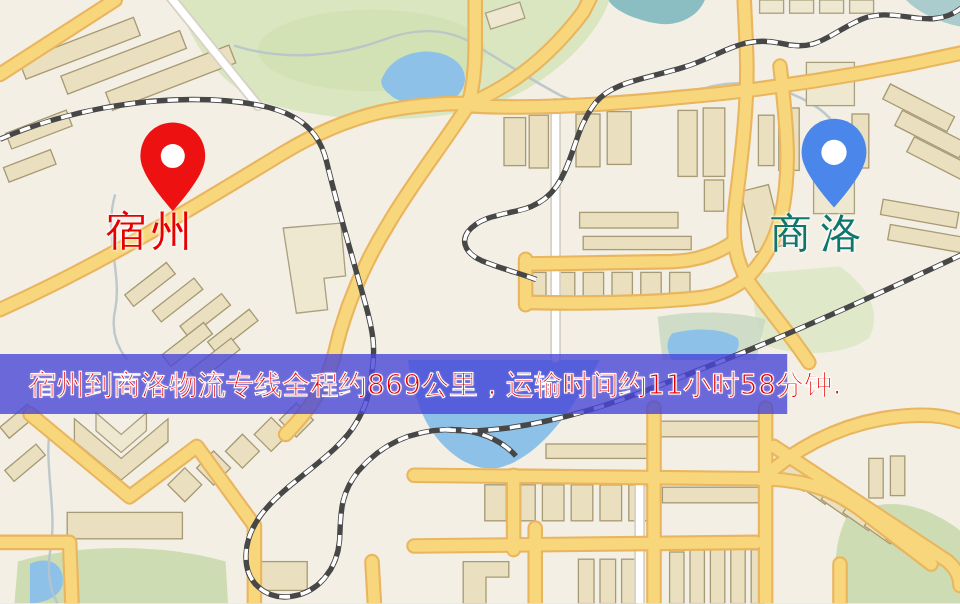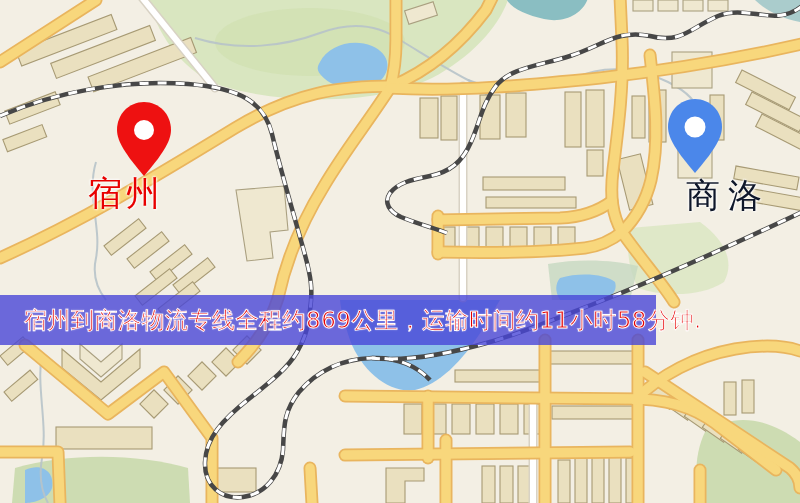--- a/index.html
+++ b/index.html
@@ -28,21 +28,21 @@
   .rail-dash use{stroke:#ffffff;stroke-width:3;fill:none;stroke-dasharray:9 9;}
 
   
   .city-label{
     position:absolute;font-size:34px;line-height:1;font-weight:400;
     font-family:"DejaVu Serif","Liberation Serif",serif;
     text-shadow:0 0 3px rgba(255,255,255,.9),1px 1px 2px rgba(255,255,255,.7),-1px -1px 2px rgba(255,255,255,.7);
     white-space:nowrap;
   }
   .city-label.origin{left:88px;top:176px;color:#e80000;letter-spacing:4px;}
-  .city-label.destination{left:642px;top:178px;color:#0f172a;letter-spacing:8px;margin-left:44px;}
+  .city-label.destination{left:642px;top:178px;color:#0f766e;letter-spacing:8px;}
 
   
   .banner{
     position:absolute;left:0;top:295px;width:656px;height:50px;
     background:rgba(72,70,215,0.8);
     display:flex;align-items:center;box-sizing:border-box;padding-left:24px;
   }
   .banner-text{
     font-size:23px;color:#e60000;letter-spacing:.5px;white-space:nowrap;
     -webkit-text-stroke:.9px #ffffff;

